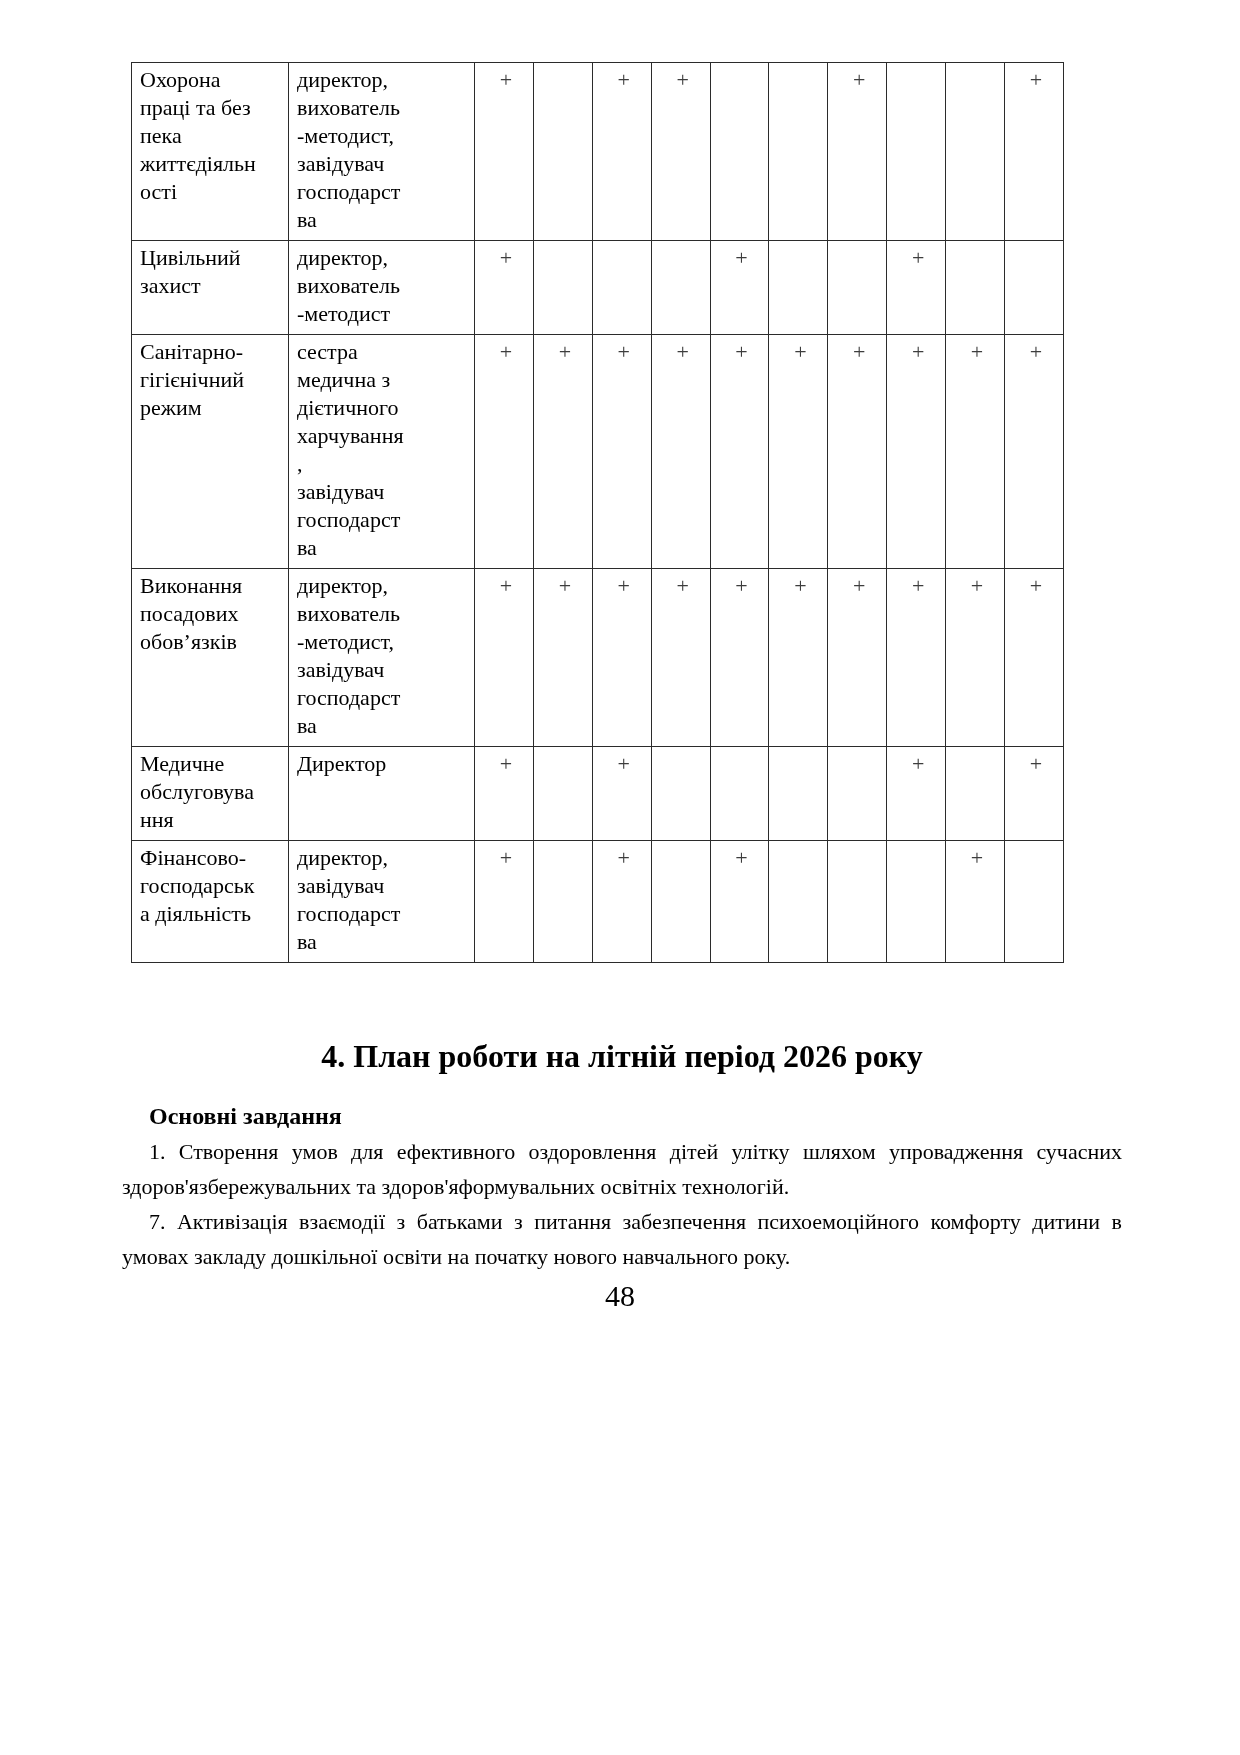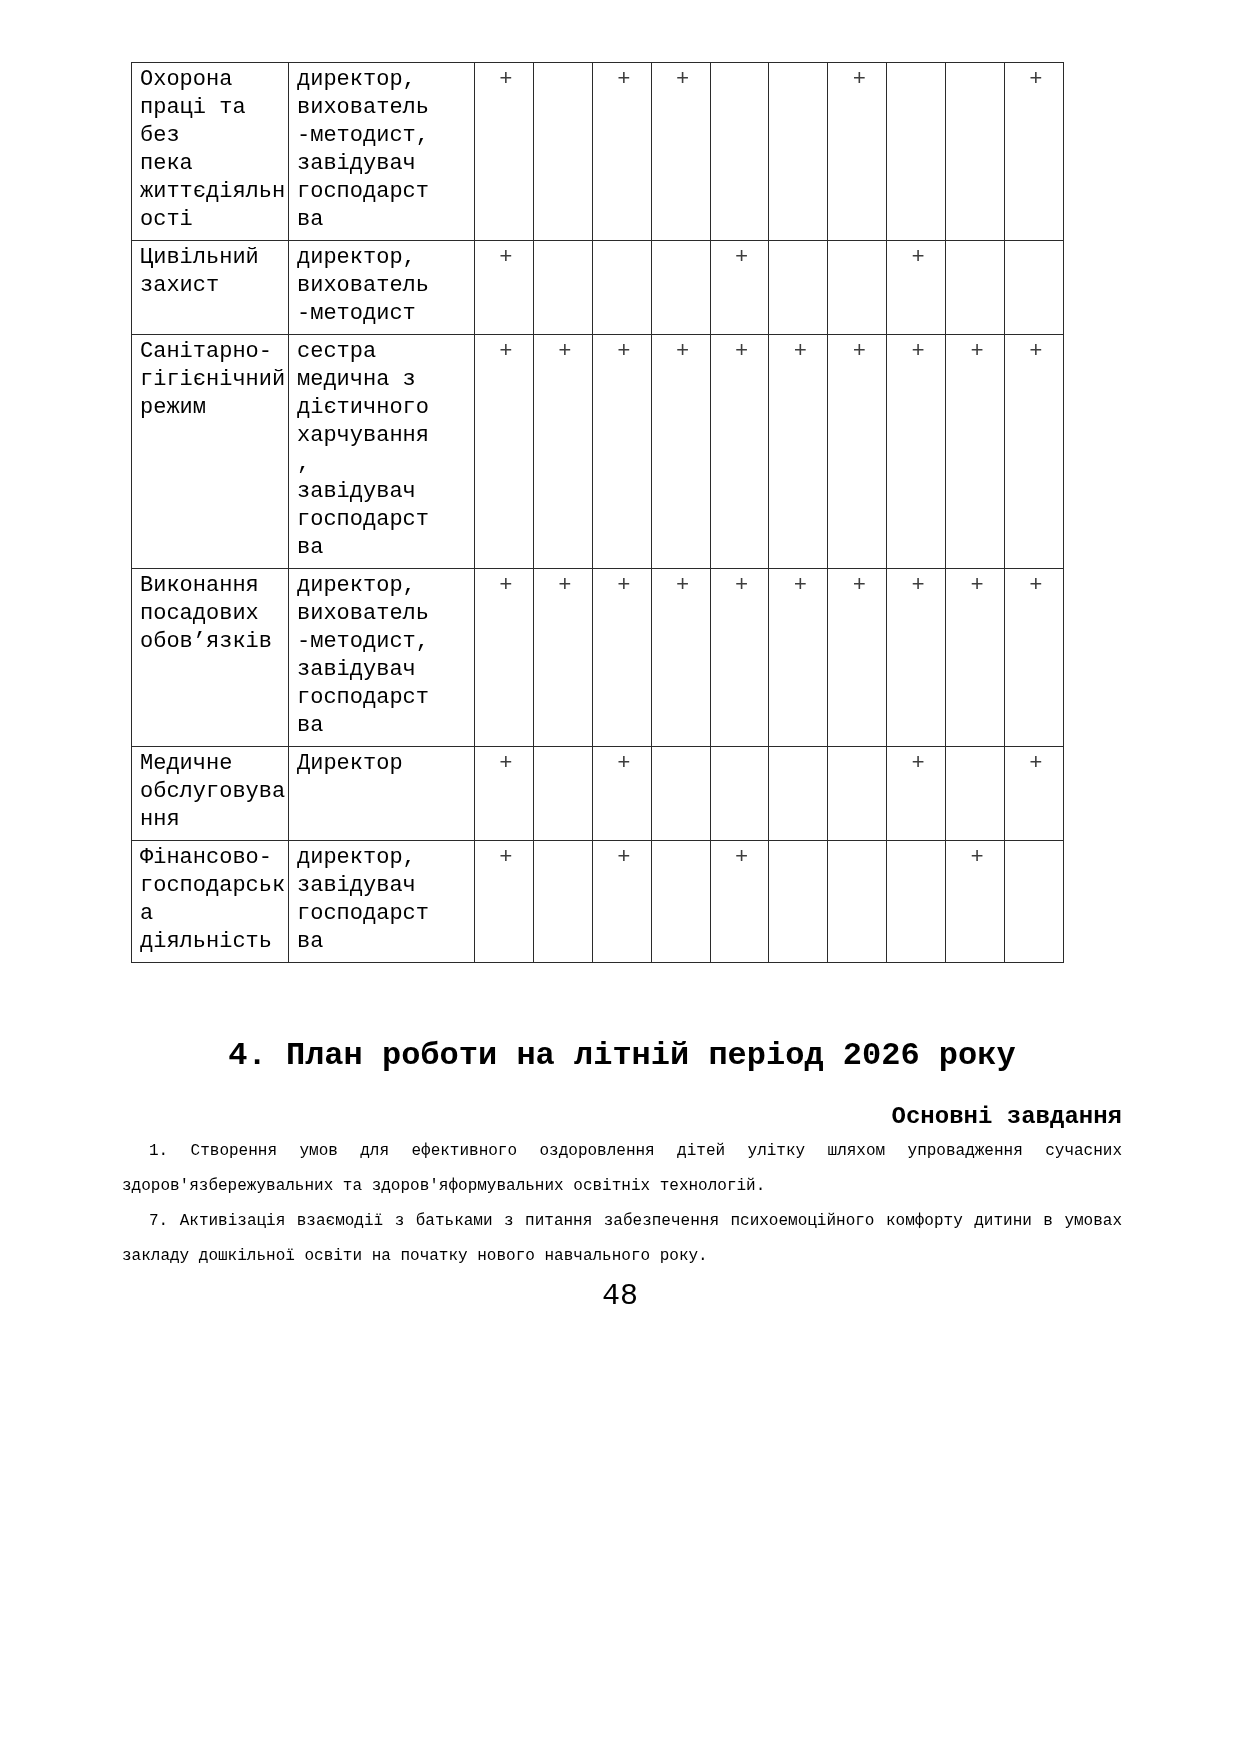--- a/index.html
+++ b/index.html
@@ -5,21 +5,21 @@
   * { margin: 0; padding: 0; box-sizing: border-box; }
   html, body { background: #ffffff; }
   body {
     width: 1240px;
     height: 1755px;
     font-family: "Liberation Serif", "DejaVu Serif", serif;
     color: #000;
     position: relative;
     overflow: hidden;
   }
-  .page { position: absolute; inset: 0; font-family: Liberation Mono, monospace; }
+  .page { position: absolute; inset: 0; }
 
   table.sched {
     border-collapse: collapse;
     table-layout: fixed;
     margin: 62px 0 0 131px;
     width: 901px;
   }
   table.sched td {
     border: 1px solid #2b2b2b;
     vertical-align: top;
@@ -48,24 +48,23 @@
     font-weight: bold;
     font-size: 32px;
     line-height: 34px;
   }
   .subheading {
     margin-top: 26px;
     padding-left: 27px;
     font-weight: bold;
     font-size: 24px;
     line-height: 35px;
-    text-align: right;
   }
   .para {
-    font-size: 16px;
+    font-size: 22px;
     line-height: 35px;
     text-align: justify;
     text-indent: 27px;
   }
   .page-number {
     margin-top: 6px;
     text-align: center;
     font-size: 30px;
     line-height: 32px;
   }

